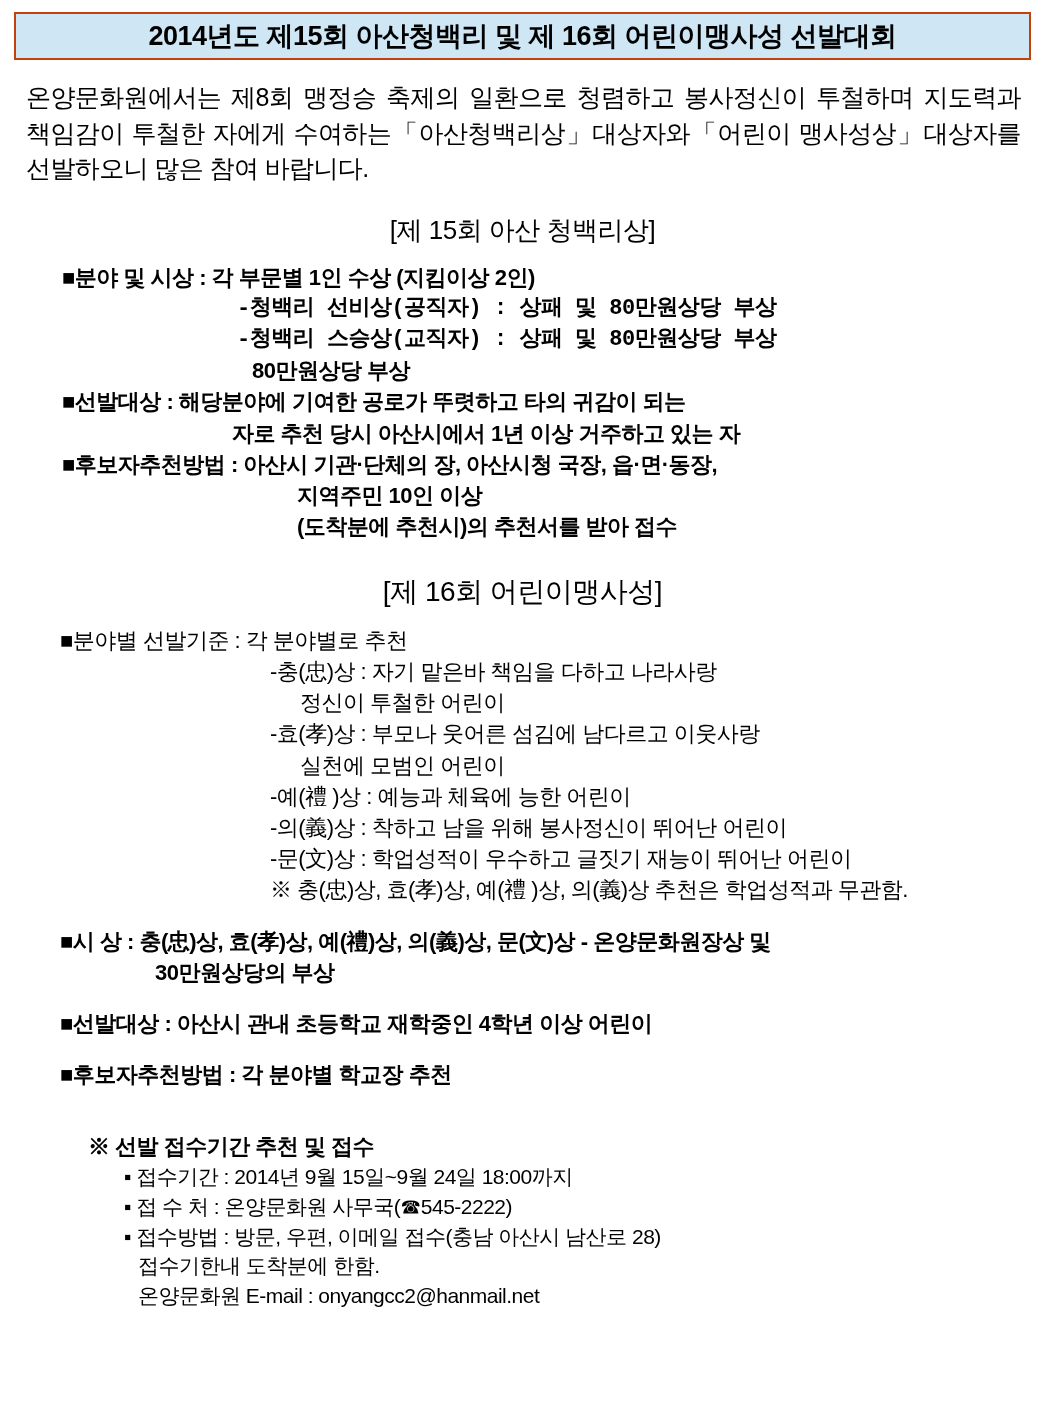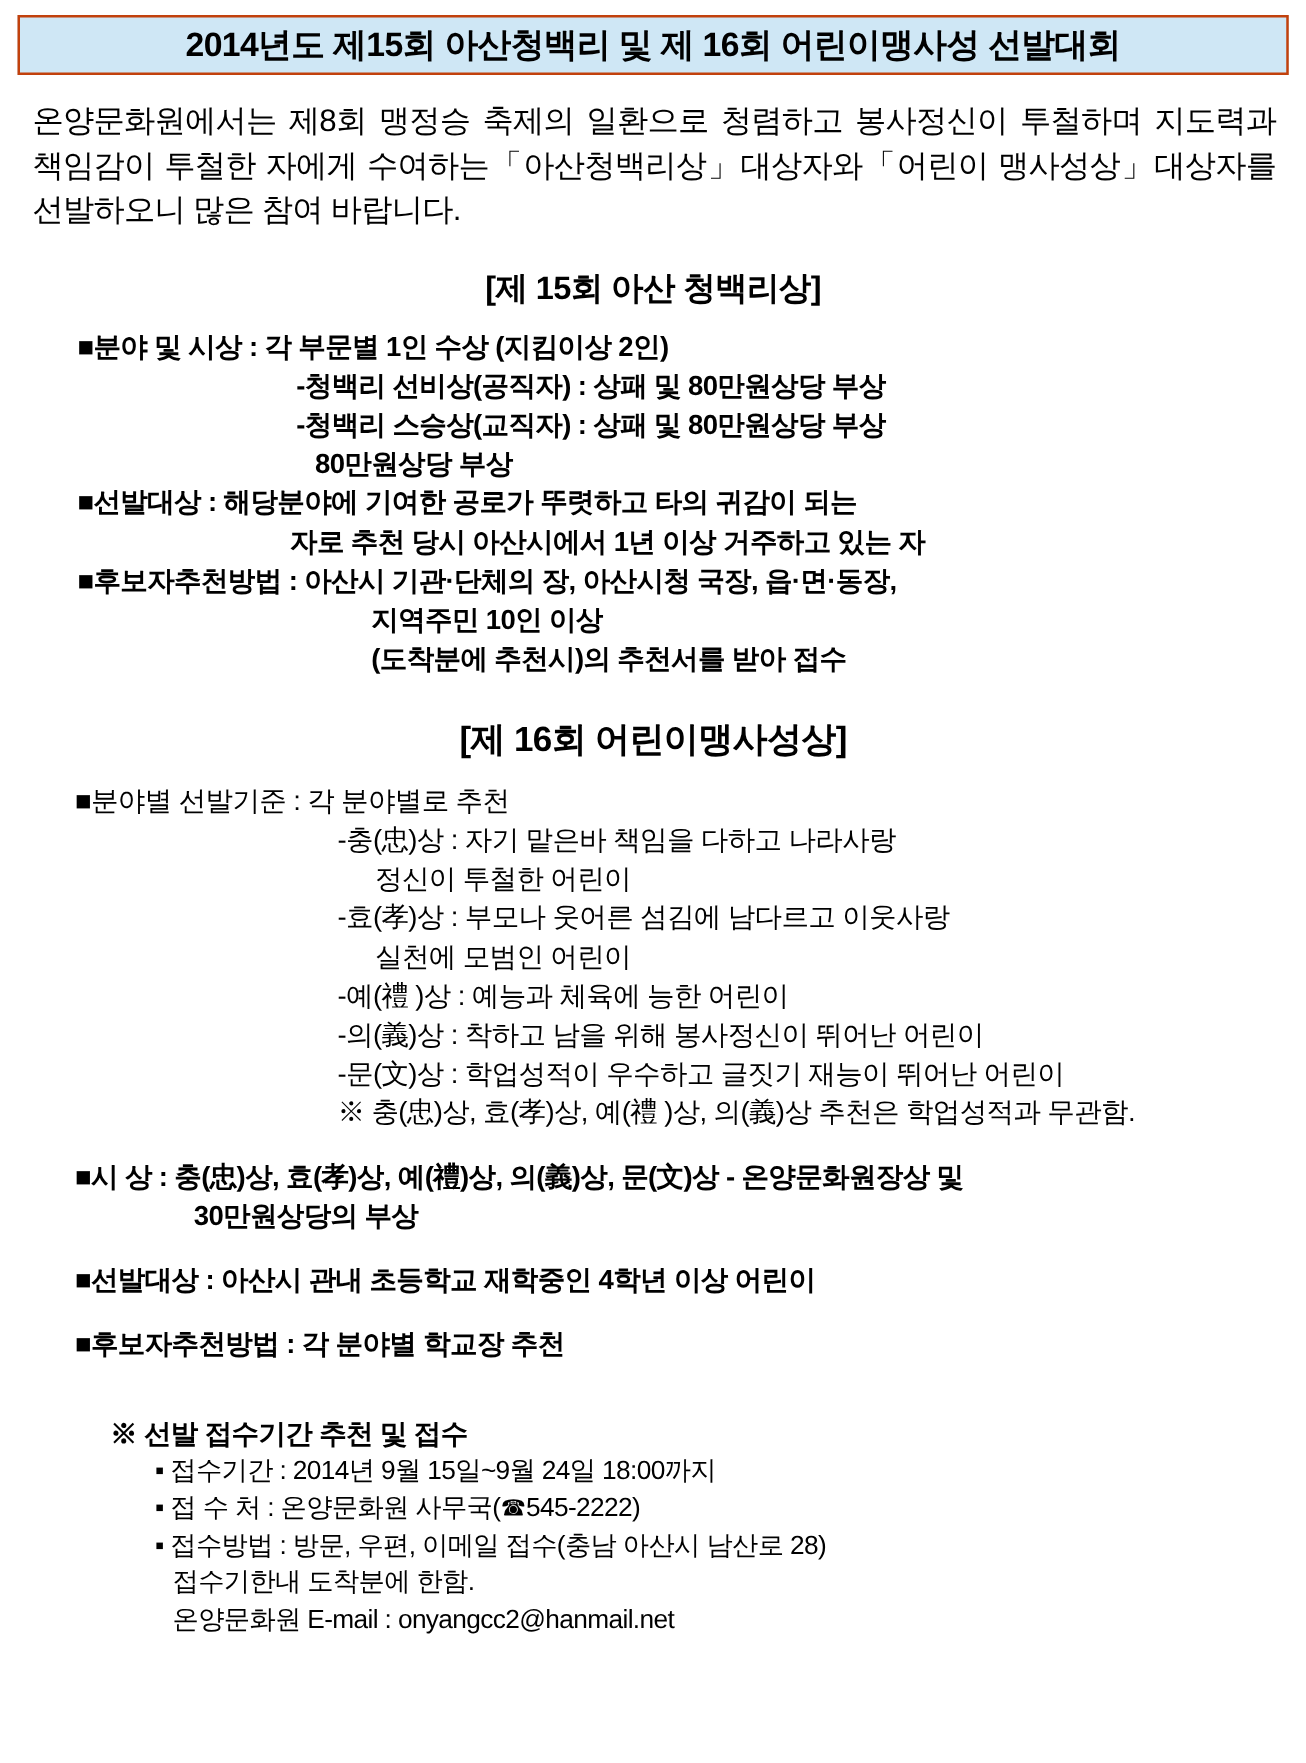--- a/index.html
+++ b/index.html
@@ -44,21 +44,21 @@
     margin: 20px 24px 0 26px;
     font-size: 25px;
     line-height: 1.42;
     letter-spacing: -0.6px;
     text-align: justify;
   }
   
   .section-title {
     text-align: center;
     font-size: 26px;
-    font-weight: bold;
+    font-weight: normal;
     margin-top: 26px;
     letter-spacing: -0.5px;
   }
   .section-title.second {
     margin-top: 30px;
     font-size: 28px;
   }
   
   .block {
     margin: 14px 20px 0 62px;
@@ -69,21 +69,21 @@
   .block.award2 {
     font-size: 22px;
     margin-left: 60px;
   }
   .line {
     white-space: pre-wrap;
   }
   .bold {
     font-weight: bold;
   }
-  .ind1 { padding-left: 175px; }
+  .ind1 { padding-left: 175px; font-family: Liberation Mono, monospace; }
   .ind4 { padding-left: 170px; }
   .ind5 { padding-left: 235px; }
   .ind6 { padding-left: 240px; }
   .ind7 { padding-left: 190px; }
   .ind8 { padding-left: 95px; }
   .ind9 { padding-left: 210px; }
   .spacer-md { height: 20px; }
   
   .footer {
     margin: 40px 20px 0 88px;
@@ -120,21 +120,21 @@
     <div class="line bold ind1">-청백리 선비상(공직자) : 상패 및 80만원상당 부상</div>
     <div class="line bold ind1">-청백리 스승상(교직자) : 상패 및 80만원상당 부상</div>
     <div class="line bold ind7">80만원상당 부상</div>
     <div class="line bold">■선발대상 : 해당분야에 기여한 공로가 뚜렷하고 타의 귀감이 되는</div>
     <div class="line bold ind4">자로 추천 당시 아산시에서 1년 이상 거주하고 있는 자</div>
     <div class="line bold">■후보자추천방법 : 아산시 기관·단체의 장, 아산시청 국장, 읍·면·동장,</div>
     <div class="line bold ind5">지역주민 10인 이상</div>
     <div class="line bold ind5">(도착분에 추천시)의 추천서를 받아 접수</div>
   </div>
 
-  <div class="section-title second">[제 16회 어린이맹사성상]</div>
+  <div class="section-title second">[제 16회 어린이맹사성]</div>
 
   <div class="block award2">
     <div class="line">■분야별 선발기준 : 각 분야별로 추천</div>
     <div class="line ind9">-충(忠)상 : 자기 맡은바 책임을 다하고 나라사랑</div>
     <div class="line ind6">정신이 투철한 어린이</div>
     <div class="line ind9">-효(孝)상 : 부모나 웃어른 섬김에 남다르고 이웃사랑</div>
     <div class="line ind6">실천에 모범인 어린이</div>
     <div class="line ind9">-예(禮 )상 : 예능과 체육에 능한 어린이</div>
     <div class="line ind9">-의(義)상 : 착하고 남을 위해 봉사정신이 뛰어난 어린이</div>
     <div class="line ind9">-문(文)상 : 학업성적이 우수하고 글짓기 재능이 뛰어난 어린이</div>

